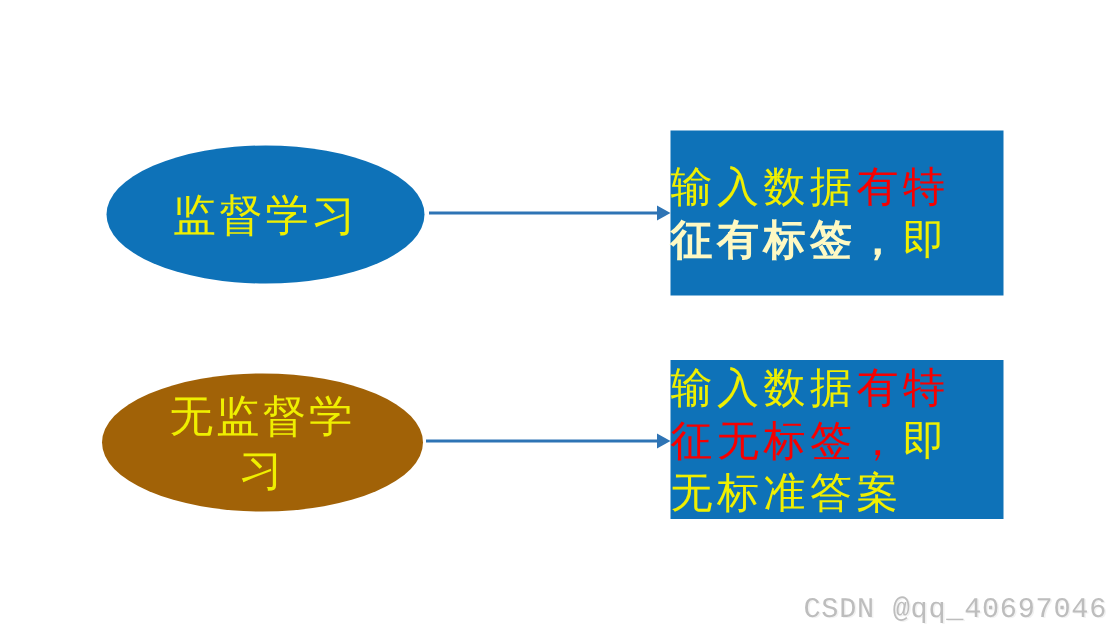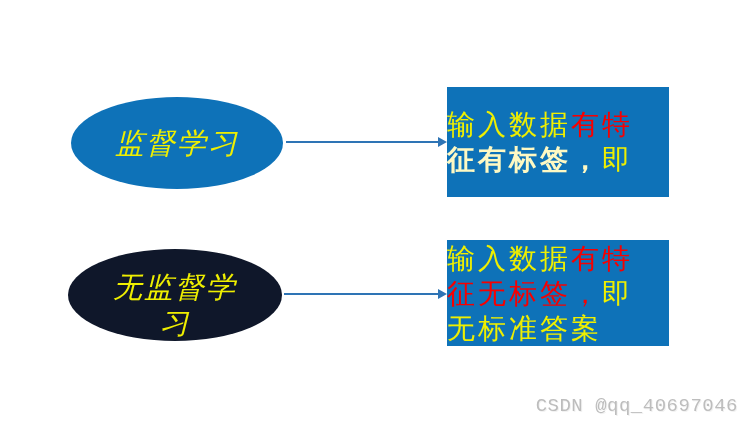--- a/index.html
+++ b/index.html
@@ -11,21 +11,20 @@
     overflow: hidden;
     font-family: "DejaVu Serif", serif;
   }
   .ellipse {
     position: absolute;
     border-radius: 50%;
     display: flex;
     align-items: center;
     justify-content: center;
     text-align: center;
-    font-style: italic;
   }
   #ellipse-supervised { left: 71px; top: 97px; width: 212px; height: 92px; }
   #ellipse-unsupervised { left: 68px; top: 249px; width: 214px; height: 92px; }
   .ellipse-label {
     font-size: 29px;
     letter-spacing: 2px;
     line-height: 36px;
     text-align: center;
   }
   #ellipse-unsupervised .ellipse-label { width: 134px; }
@@ -81,21 +80,21 @@
 </style>
 </head>
 <body>
 
 <div id="canvas">
 
   <div class="ellipse" id="ellipse-supervised" style="background-color: rgb(14, 114, 184);">
     <div class="ellipse-label" style="color: rgb(239, 239, 0);">监督学习</div>
   </div>
 
-  <div class="ellipse" id="ellipse-unsupervised" style="background-color: #0f172a; align-items: flex-end;">
+  <div class="ellipse" id="ellipse-unsupervised" style="background-color: #a16207;">
     <div class="ellipse-label" style="color: rgb(239, 239, 0);">无监督学习</div>
   </div>
 
   <div class="arrow-line" id="arrow-supervised-line" style="background-color: rgb(46, 116, 181);"></div>
   <div class="arrow-head" id="arrow-supervised-head" style="border-left-color: rgb(46, 116, 181);"></div>
 
   <div class="arrow-line" id="arrow-unsupervised-line" style="background-color: rgb(46, 116, 181);"></div>
   <div class="arrow-head" id="arrow-unsupervised-head" style="border-left-color: rgb(46, 116, 181);"></div>
 
   <div class="rect-box" id="box-supervised" style="background-color: rgb(14, 114, 184);">

